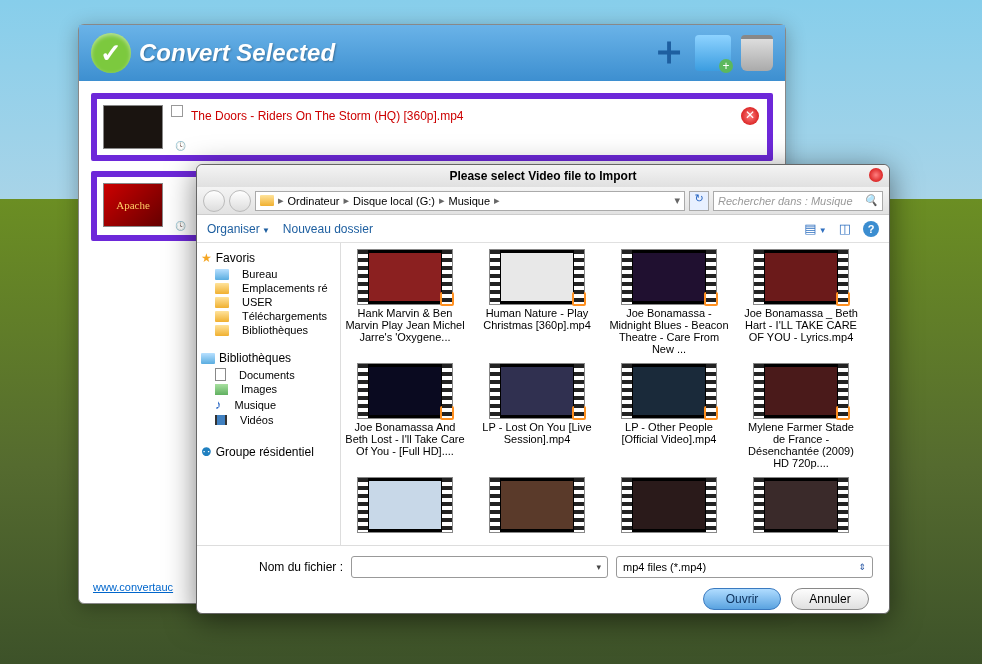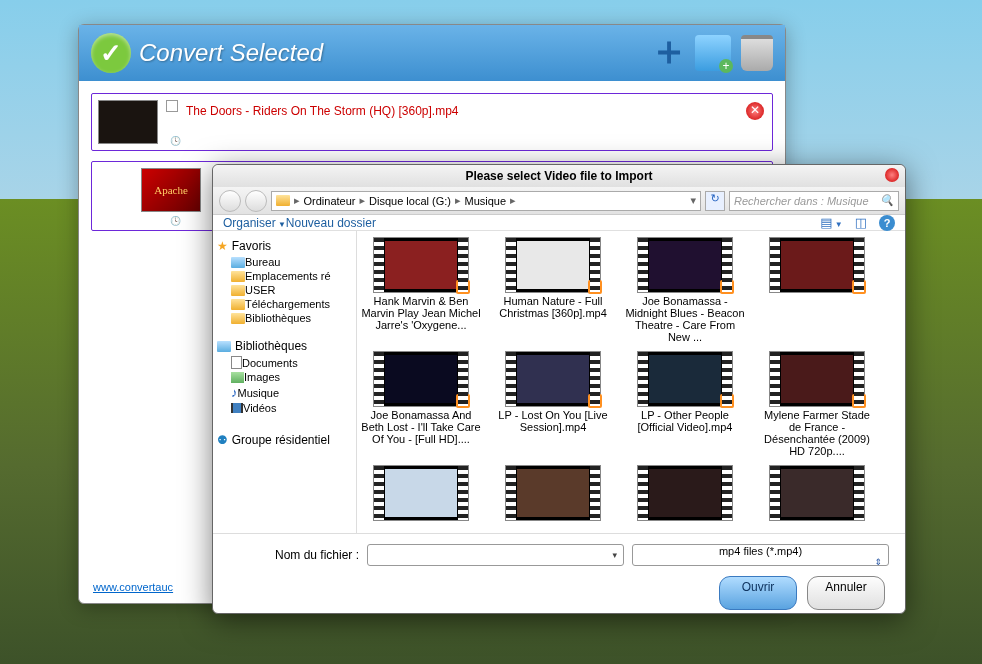--- a/index.html
+++ b/index.html
@@ -23,62 +23,61 @@
 }
 .main-title { flex:1; text-align:center; color:#888; font-weight:bold; font-size:13px; }
 .main-win-buttons { display:flex; gap:4px; }
 .win-btn { width:14px; height:14px; border-radius:50%; background:#ddd; border:1px solid #aaa; }
 .main-header {
   height: 56px; background: linear-gradient(#6ab3e8, #3d8fd0);
   display:flex; align-items:center; padding: 0 12px; gap:8px;
 }
 .check-icon { width:40px; height:40px; border-radius:50%; background:#7cc93e; display:flex; align-items:center; justify-content:center; box-shadow: inset 0 2px 4px rgba(255,255,255,0.5); }
 .check-icon::after { content:"✓"; color:#fff; font-size:26px; font-weight:bold; }
-.convert-text { color:#fff; font-size:24px; font-style:italic; font-weight:normal; text-shadow:1px 1px 2px rgba(0,0,0,0.3); flex:1; }
+.convert-text { color:#fff; font-size:24px; font-style:italic; font-weight:bold; text-shadow:1px 1px 2px rgba(0,0,0,0.3); flex:1; }
 .header-icons { display:flex; gap:10px; align-items:center; }
 .plus-icon { width:36px; height:36px; color:#1e5fa0; font-size:40px; font-weight:bold; line-height:30px; }
 .folder-big { width:36px; height:36px; background:linear-gradient(#8ed3ff,#3b9de0); border-radius:4px; position:relative; }
 .folder-big::after { content:"+"; position:absolute; bottom:-2px; right:-2px; width:14px; height:14px; background:#5cb85c; border-radius:50%; color:#fff; font-size:12px; text-align:center; line-height:14px; }
 .trash-icon { width:32px; height:36px; background:linear-gradient(#ddd,#aaa); border-radius:4px 4px 6px 6px; border-top: 4px solid #888; position:relative; }
 .main-content { padding: 12px; display:flex; flex-direction:column; gap:10px; }
-.file-item { border:1px solid #6d28d9; border-radius:2px; padding:6px; display:flex; align-items:flex-start; gap:8px; position:relative; }
+.file-item { border:6px solid #6d28d9; border-radius:2px; padding:6px; display:flex; align-items:flex-start; gap:8px; position:relative; }
 .thumb { width:60px; height:44px; background:#000; border:1px solid #888; display:flex; align-items:center; justify-content:center; color:#fff; font-size:9px; overflow:hidden; }
 .file-text { color:#c00; font-size:12px; padding-top:4px; }
 .file-check { width:12px; height:12px; border:1px solid #999; }
 .file-close { position:absolute; right:8px; top:8px; width:18px; height:18px; border-radius:50%; background:radial-gradient(#ff8080,#cc0000); color:#fff; text-align:center; line-height:16px; font-size:12px; }
 .footer-link { position:absolute; bottom:10px; left:14px; color:#0066cc; text-decoration:underline; font-size:11px; }
 .small-icon { font-size:9px; color:#888; }
 
 .dialog {
   position:absolute; left:196px; top:164px; width:694px; height:450px;
   background:#fff; border:1px solid #666; border-radius:6px 6px 6px 6px;
   box-shadow: 0 6px 30px rgba(0,0,0,0.5);
-  margin-left: 16px;
 }
 .dialog-title { height:22px; background:linear-gradient(#f4f4f4,#e0e0e0); text-align:center; font-size:12px; font-weight:bold; line-height:22px; border-radius:6px 6px 0 0; position:relative; }
 .dialog-close { position:absolute; right:6px; top:3px; width:14px; height:14px; border-radius:50%; background:radial-gradient(#ff8080,#cc0000); }
 .dialog-nav { height:28px; background:linear-gradient(#f4f4f4,#e2e2e2); border-bottom:1px solid #ccc; display:flex; align-items:center; padding: 0 6px; gap:4px; }
 .nav-btn { width:22px; height:22px; border-radius:50%; background:linear-gradient(#fff,#ddd); border:1px solid #bbb; }
 .breadcrumb { flex:1; height:20px; border:1px solid #aaa; background:#fff; display:flex; align-items:center; padding:0 4px; font-size:11px; gap:2px; }
 .bc-sep { color:#666; padding:0 2px; }
 .bc-dd { color:#666; margin-left:auto; }
 .refresh-btn { width:20px; height:20px; border:1px solid #aaa; background:#e8f0ff; color:#2060c0; text-align:center; font-size:11px; }
 .search-box { width:170px; height:20px; border:1px solid #aaa; background:#fff; display:flex; align-items:center; padding:0 4px; color:#999; font-style:italic; font-size:11px;gap:10px; }
 .search-box .sicon { margin-left:auto; color:#4080d0; }
-.toolbar { height:16px; border-bottom:1px solid #e0e0e0; display:flex; align-items:center; padding: 0 10px; gap:0; }
+.toolbar { height:28px; border-bottom:1px solid #e0e0e0; display:flex; align-items:center; padding: 0 10px; gap:13px; }
 .tb-link { color:#1e5fa0; font-size:12px; }
 .tb-dd::after { content:" ▼"; font-size:8px; }
 .tb-right { margin-left:auto; display:flex; gap:12px; align-items:center; }
 .tb-icon { color:#3070c0; font-size:13px; }
 .help-icon { width:16px; height:16px; border-radius:50%; background:#3b8dd0; color:#fff; text-align:center; line-height:16px; font-size:11px; font-weight:bold; }
 .dialog-body { display:flex; height:302px; }
 .sidebar { width:144px; border-right:1px solid #ddd; padding:6px 4px; overflow:hidden; }
 .sb-section { font-size:12px; margin-bottom:2px; }
 .sb-head { display:flex; align-items:center; gap:4px; padding:2px 0; }
-.sb-item { display:flex; align-items:center; gap:0; padding:1px 0 1px 14px; font-size:11px; white-space:nowrap; overflow:hidden; }
+.sb-item { display:flex; align-items:center; gap:13px; padding:1px 0 1px 14px; font-size:11px; white-space:nowrap; overflow:hidden; }
 .star { color:#f5a623; }
 .folder-ico { width:14px; height:11px; background:linear-gradient(#ffe39b,#f0b030); border-radius:1px; display:inline-block; }
 .folder-blue { width:14px; height:11px; background:linear-gradient(#b8e0ff,#5aade0); border-radius:1px; display:inline-block; }
 .doc-ico { width:11px; height:13px; background:#fff; border:1px solid #888; display:inline-block; }
 .img-ico { width:13px; height:11px; background:linear-gradient(#a8e0a0, #60b060); display:inline-block; }
 .mus-ico { color:#2060c0; font-size:13px; }
 .vid-ico { width:12px; height:10px; background:#4080c0; display:inline-block; border-left:2px solid #333; border-right:2px solid #333; }
 .grp-ico { color:#2080c0; }
 .file-grid { flex:1; padding:6px 4px; display:flex; flex-wrap:wrap; gap:8px 12px; align-content:flex-start; overflow:hidden; }
 .file-cell { width:120px; text-align:center; }
@@ -90,27 +89,27 @@
 .vid-thumb::before { left:0; } .vid-thumb::after { right:0; }
 .vid-thumb .inner { width:72px; height:48px; background:#333; }
 .play-badge { position:absolute; right:-2px; bottom:-2px; width:14px; height:14px; background:#ff9020; border-radius:2px; }
 .play-badge::after { content:""; position:absolute; left:4px; top:3px; border-left:6px solid #fff; border-top:4px solid transparent; border-bottom:4px solid transparent; }
 .file-label { font-size:11px; line-height:12px; max-height:52px; overflow:hidden; }
 .dialog-footer { border-top:1px solid #ddd; padding:10px 16px; }
 .footer-row { display:flex; align-items:center; gap:8px; margin-bottom:10px; }
 .footer-label { width:130px; text-align:right; font-size:12px; }
 .combo { flex:1; height:22px; border:1px solid #999; border-radius:3px; background:#fff; display:flex; align-items:center; padding:0 6px; font-size:11px; }
 .combo .arrow { margin-left:auto; font-size:9px; color:#444; }
-.file-type { width:160px;flex-direction:column; }
+.file-type { width:160px; }
 .btn-row { display:flex; justify-content:flex-end; gap:10px; padding-right:4px; }
-.mac-btn { min-width:78px; height:34px; border-radius:11px; border:1px solid #888; background:linear-gradient(#fdfdfd,#e0e0e0); font-size:12px; text-align:center; line-height:20px; }
+.mac-btn { min-width:78px; height:22px; border-radius:11px; border:1px solid #888; background:linear-gradient(#fdfdfd,#e0e0e0); font-size:12px; text-align:center; line-height:20px; }
 .mac-btn.primary { background:linear-gradient(#b0dcff,#5aa3e0); border-color:#3a7ac0; color:#103560; font-weight:500; }
 .app-ico { width:14px; height:12px; background:linear-gradient(#666,#444); border-top:2px solid #888; display:inline-block; }
 .thumb-a { background:#1a1410; }
-.thumb-b { background:linear-gradient(135deg,#c00,#600); color:#ffcc66; font-family:cursive; font-size:11px; padding:2px;margin-left:43px; }
+.thumb-b { background:linear-gradient(135deg,#c00,#600); color:#ffcc66; font-family:cursive; font-size:11px; padding:2px; }
 </style>
 </head>
 <body>
 
 <div class="main-window">
   <div class="main-header">
     <div class="check-icon"></div>
     <div class="convert-text">Convert Selected</div>
     <div class="header-icons">
       <div class="plus-icon">＋</div>
@@ -231,34 +230,35 @@
             <div class="inner" style="background:#8b2020;"></div>
             <div class="play-badge"></div>
           </div>
           <div class="file-label">Hank Marvin &amp; Ben Marvin Play Jean Michel Jarre's 'Oxygene...</div>
         </div>
       <div class="file-cell">
           <div class="vid-thumb">
             <div class="inner" style="background:#e8e8e8;"></div>
             <div class="play-badge"></div>
           </div>
-          <div class="file-label">Human Nature - Full Christmas [360p].mp4</div>
+          <div class="file-label">Human Nature - Play Christmas [360p].mp4</div>
         </div>
       <div class="file-cell">
           <div class="vid-thumb">
             <div class="inner" style="background:#201030;"></div>
             <div class="play-badge"></div>
           </div>
           <div class="file-label">Joe Bonamassa - Midnight Blues - Beacon Theatre - Care From New ...</div>
         </div>
       <div class="file-cell">
           <div class="vid-thumb">
             <div class="inner" style="background:#6b1a1a;"></div>
             <div class="play-badge"></div>
           </div>
+          <div class="file-label">Joe Bonamassa _ Beth Hart - I'LL TAKE CARE OF YOU - Lyrics.mp4</div>
         </div>
       <div class="file-cell">
           <div class="vid-thumb">
             <div class="inner" style="background:#0a0a20;"></div>
             <div class="play-badge"></div>
           </div>
           <div class="file-label">Joe Bonamassa And Beth Lost - I'll Take Care Of You - [Full HD]....</div>
         </div>
       <div class="file-cell">
           <div class="vid-thumb">

